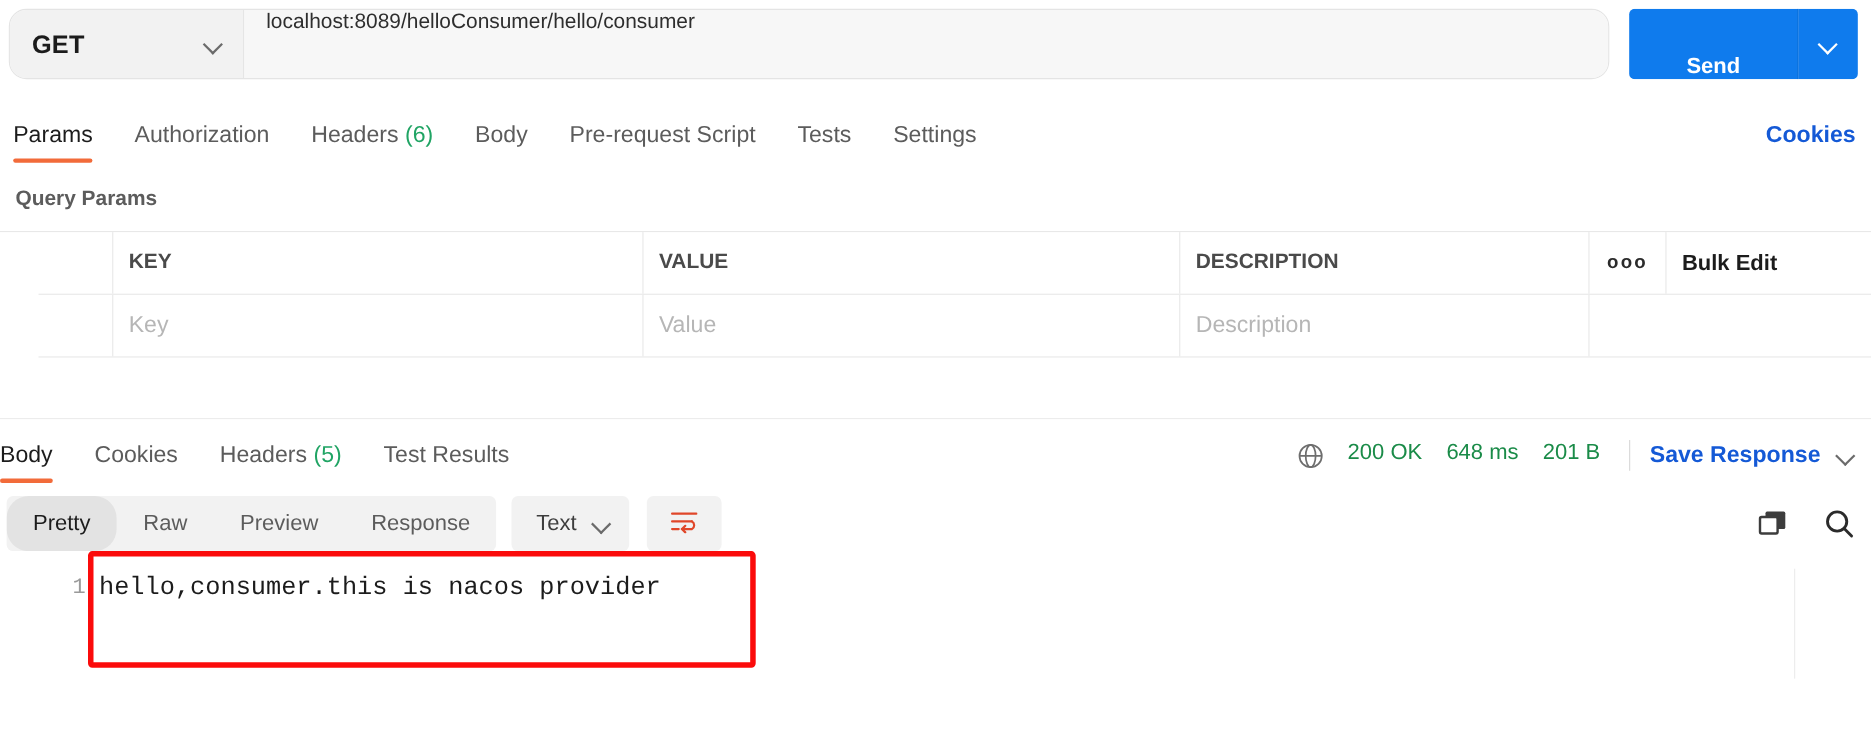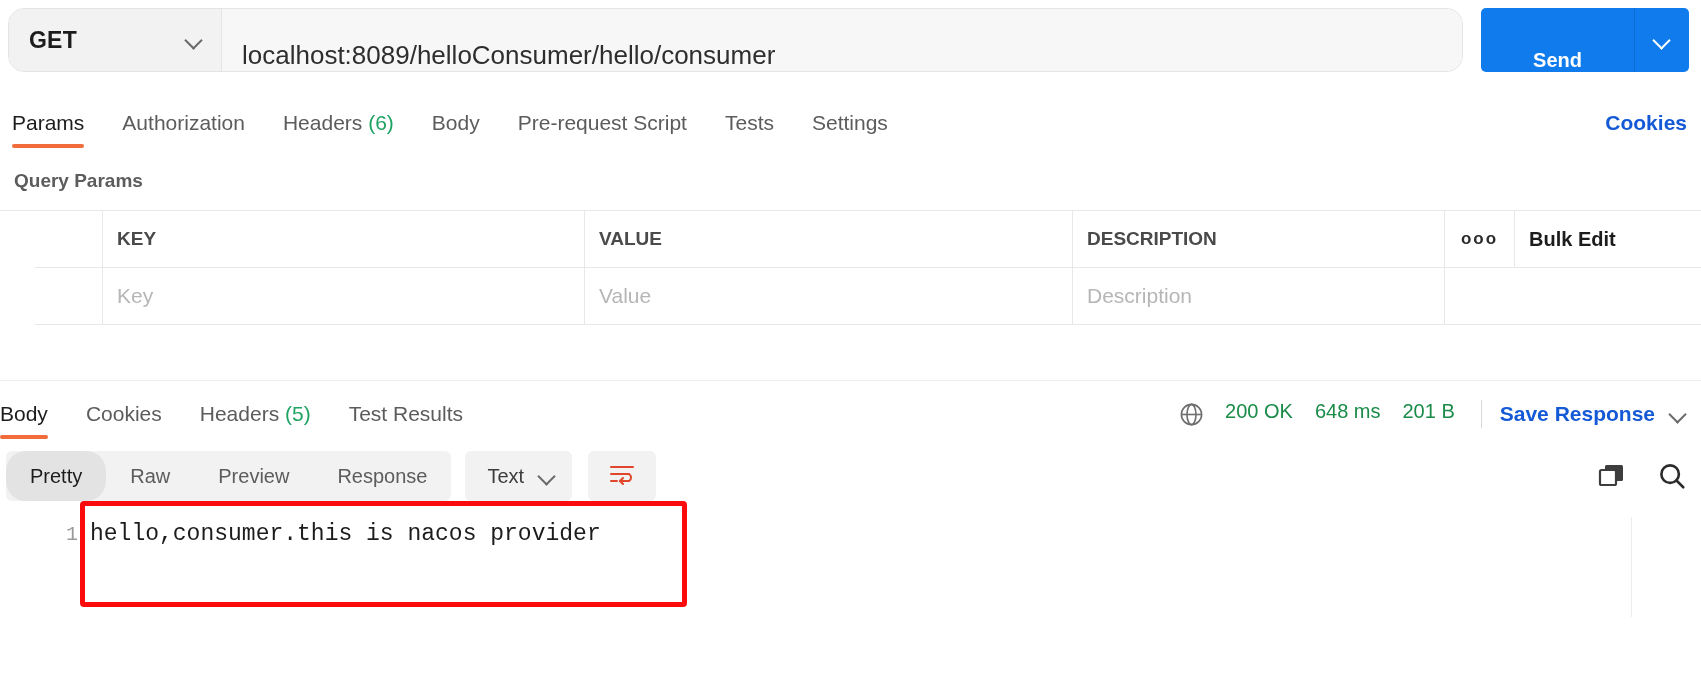--- a/index.html
+++ b/index.html
@@ -43,24 +43,24 @@
   }
   .chev::before {
     content: ""; position: absolute; left: 2px; top: 3px;
     width: 11px; height: 11px;
     border-right: 2px solid #6b6b6b; border-bottom: 2px solid #6b6b6b;
     transform: rotate(45deg);
   }
   .chev.white::before { border-right-color: #fff; border-bottom-color: #fff; }
   .url-input {
     flex: 1 1 auto;
-    display: flex; align-items: flex-end;
+    display: flex; align-items: flex-start;
     padding: 0 20px;
     background: #f7f7f7;
-    font-size: 26px; color: #2e2e2e;
+    font-size: 19px; color: #2e2e2e;
     cursor: text;
   }
   .send-group {
     display: flex;
     margin-left: 18px;
     height: 64px;
     border-radius: 5px;
     overflow: hidden;
   }
   .send-btn {

